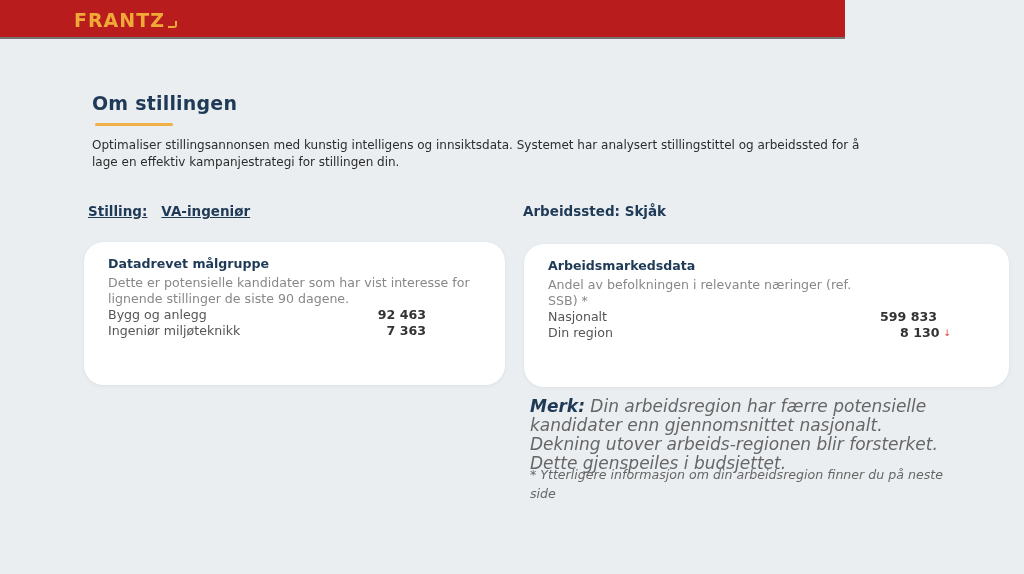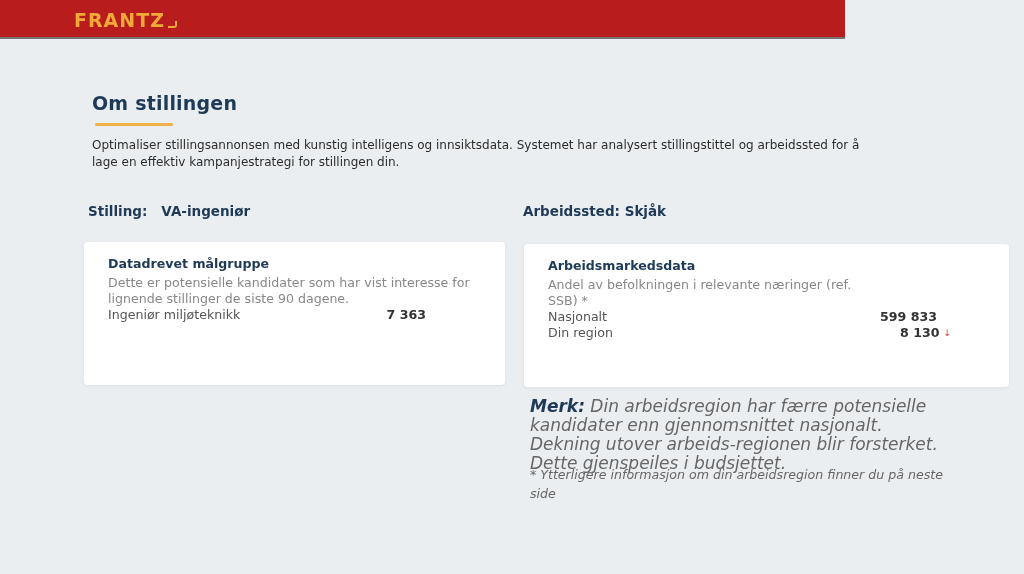--- a/index.html
+++ b/index.html
@@ -42,21 +42,21 @@
       position: absolute; left: 92px; top: 137px; width: 790px;
       font-size: 12px; line-height: 17px; color: #2c2c2c;
     }
     .section-label {
       position: absolute; top: 203px;
       font-size: 13.5px; font-weight: bold; color: #1e3a56;
     }
     .section-label .val { margin-left: 14px; }
     .card {
       position: absolute; background: #ffffff;
-      border-radius: 4px;
+      border-radius: 20px;
       box-shadow: 0 1px 4px rgba(0,0,0,0.06);
     }
     .card-title {
       font-size: 12.6px; font-weight: bold; color: #1e3a56;
       margin-bottom: 4px;
     }
     .card-desc {
       font-size: 12.6px; line-height: 16px; color: #888;
     }
     .stat-row {
@@ -84,32 +84,36 @@
 <div class="topbar">
   <span class="logo">FRANTZ</span>
   <span class="logo-swoosh"></span>
 </div>
 
 <h1 class="page-title">Om stillingen</h1>
 <div class="title-underline"></div>
 
 <p class="intro">Optimaliser stillingsannonsen med kunstig intelligens og innsiktsdata. Systemet har analysert stillingstittel og arbeidssted for å lage en effektiv kampanjestrategi for stillingen din.</p>
 
-<div class="section-label" style="left:88px;">
+<div class="section-label" style="left:88px;text-decoration:underline;">
   <span>Stilling:</span><span class="val">VA-ingeniør</span>
 </div>
 
 <div class="section-label" style="left:523px;">
   <span>Arbeidssted:</span>
   <span>Skjåk</span>
 </div>
 
 <div class="card" style="left:84px; top:242px; width:421px; height:143px; padding:14px 79px 0 24px;">
   <div class="card-title">Datadrevet målgruppe</div>
   <div class="card-desc" style="margin-right:-52px;">Dette er potensielle kandidater som har vist interesse for lignende stillinger de siste 90 dagene.</div>
+  <div class="stat-row">
+    <span>Bygg og anlegg</span>
+    <span class="stat-val">92 463</span>
+  </div>
   <div class="stat-row">
     <span>Ingeniør miljøteknikk</span>
     <span class="stat-val">7 363</span>
   </div>
 </div>
 
 <div class="card" style="left:524px; top:244px; width:485px; height:143px; padding:14px 58px 0 24px;">
   <div class="card-title">Arbeidsmarkedsdata</div>
   <div class="card-desc" style="width:320px;">Andel av befolkningen i relevante næringer (ref. SSB) *</div>
   <div class="stat-row" style="padding-right:14px;">

